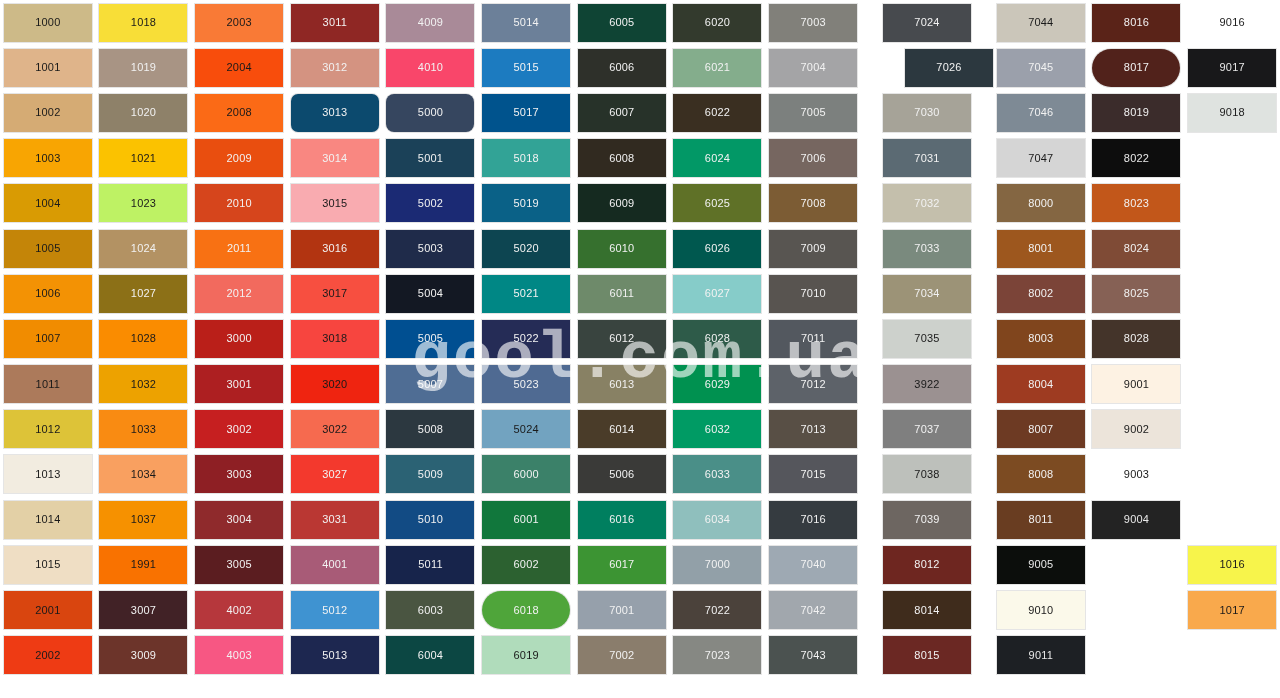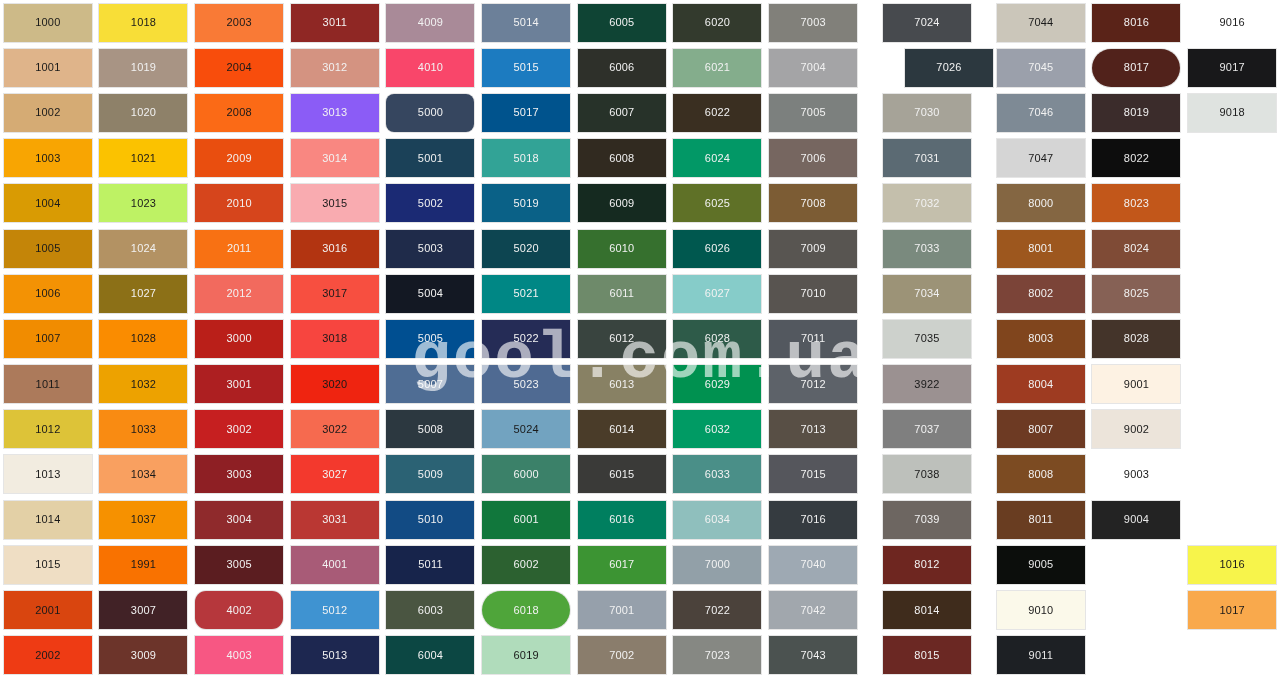--- a/index.html
+++ b/index.html
@@ -198,21 +198,21 @@
       <div class="swatch bordered" style="background: rgb(142, 129, 105); color: rgb(242, 242, 242);">
         <span>1020</span>
       </div>
     </div>
     <div class="cell">
       <div class="swatch bordered" style="background: rgb(251, 106, 22); color: rgb(26, 26, 26);">
         <span>2008</span>
       </div>
     </div>
     <div class="cell">
-      <div class="swatch bordered" style="background: #8b5cf6; color: rgb(242, 242, 242);">
+      <div class="swatch bordered" style="background: #0c4a6e; color: rgb(242, 242, 242); border-radius: 7px;">
         <span>3013</span>
       </div>
     </div>
     <div class="cell">
       <div class="swatch bordered" style="background: rgb(54, 70, 95); color: rgb(242, 242, 242); border-radius: 8px;">
         <span>5000</span>
       </div>
     </div>
     <div class="cell">
       <div class="swatch bordered" style="background: rgb(0, 83, 141); color: rgb(242, 242, 242);">
@@ -706,21 +706,21 @@
         <span>5009</span>
       </div>
     </div>
     <div class="cell">
       <div class="swatch bordered" style="background: rgb(59, 129, 105); color: rgb(242, 242, 242);">
         <span>6000</span>
       </div>
     </div>
     <div class="cell">
       <div class="swatch bordered" style="background: rgb(58, 58, 56); color: rgb(242, 242, 242);">
-        <span>6015</span>
+        <span>5006</span>
       </div>
     </div>
     <div class="cell">
       <div class="swatch bordered" style="background: rgb(74, 143, 136); color: rgb(242, 242, 242);">
         <span>6033</span>
       </div>
     </div>
     <div class="cell">
       <div class="swatch bordered" style="background: rgb(85, 86, 92); color: rgb(242, 242, 242);">
         <span>7015</span>
@@ -868,21 +868,21 @@
       <div class="swatch bordered" style="background: rgb(217, 69, 15); color: rgb(26, 26, 26);">
         <span>2001</span>
       </div>
     </div>
     <div class="cell">
       <div class="swatch bordered" style="background: rgb(65, 34, 38); color: rgb(242, 242, 242);">
         <span>3007</span>
       </div>
     </div>
     <div class="cell">
-      <div class="swatch bordered" style="background: rgb(182, 55, 60); color: rgb(242, 242, 242); border-radius: 11px;">
+      <div class="swatch bordered" style="background: rgb(182, 55, 60); color: rgb(242, 242, 242);">
         <span>4002</span>
       </div>
     </div>
     <div class="cell">
       <div class="swatch bordered" style="background: rgb(63, 147, 209); color: rgb(242, 242, 242);">
         <span>5012</span>
       </div>
     </div>
     <div class="cell">
       <div class="swatch bordered" style="background: rgb(74, 85, 65); color: rgb(242, 242, 242);">

